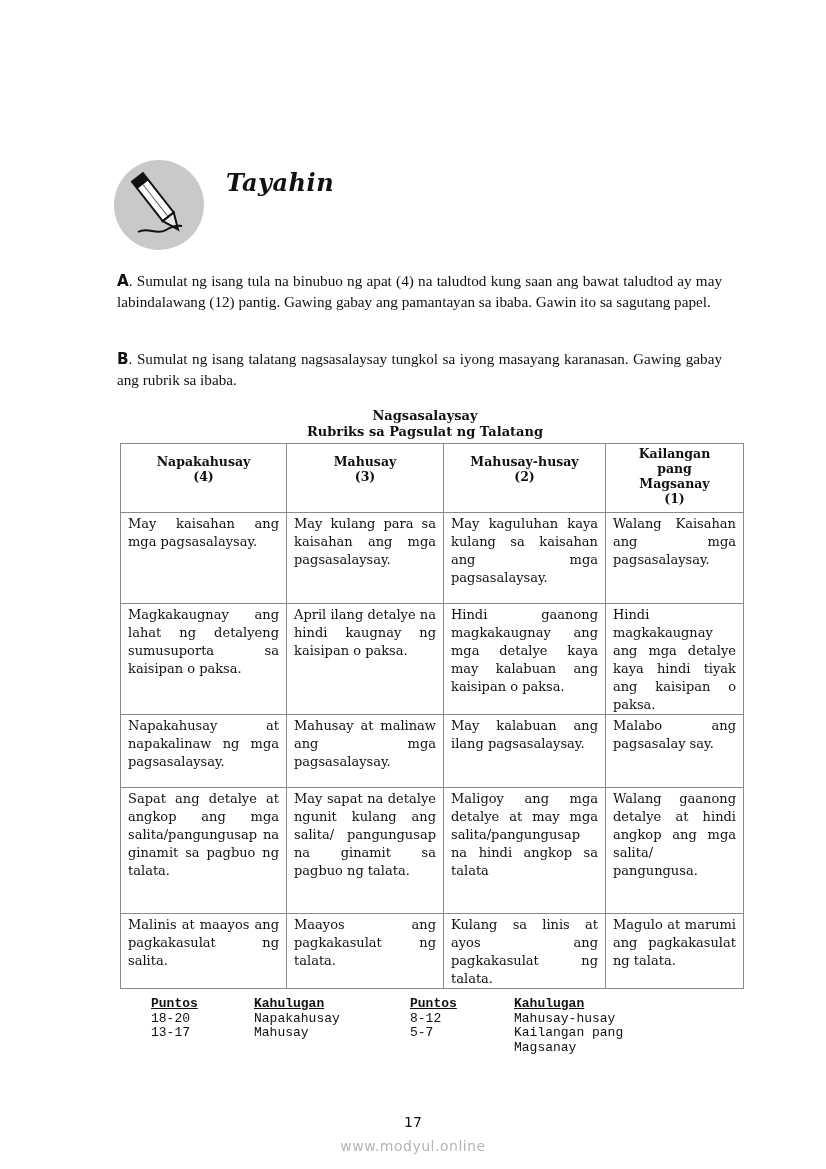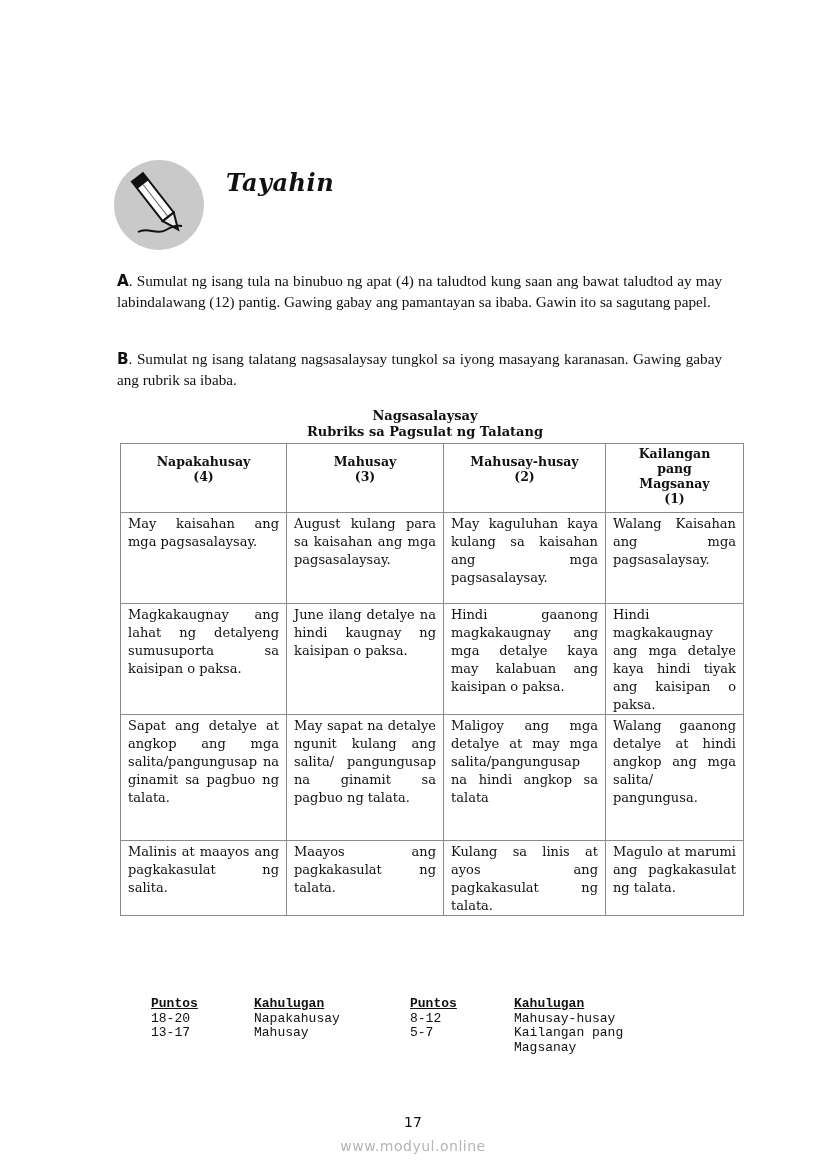--- a/index.html
+++ b/index.html
@@ -94,29 +94,35 @@
             <div>Mahusay-husay</div>
             <div>(2)</div>
           </th>
       <th class="last" style="padding-left:18px;padding-right:18px;">
             <div>Kailangan pang Magsanay</div>
             <div>(1)</div>
           </th>
     </tr>
     <tr class="r0">
       <td>May kaisahan ang mga pagsasalaysay.</td>
-      <td>August kulang para sa kaisahan ang mga pagsasalaysay.</td>
+      <td>May kulang para sa kaisahan ang mga pagsasalaysay.</td>
       <td>May kaguluhan kaya kulang sa kaisahan ang mga pagsasalaysay.</td>
       <td>Walang Kaisahan ang mga pagsasalaysay.</td>
     </tr>
     <tr class="r1">
       <td>Magkakaugnay ang lahat ng detalyeng sumusuporta sa kaisipan o paksa.</td>
-      <td>June ilang detalye na hindi kaugnay ng kaisipan o paksa.</td>
+      <td>April ilang detalye na hindi kaugnay ng kaisipan o paksa.</td>
       <td>Hindi gaanong magkakaugnay ang mga detalye kaya may kalabuan ang kaisipan o paksa.</td>
       <td>Hindi magkakaugnay ang mga detalye kaya hindi tiyak ang kaisipan o paksa.</td>
+    </tr>
+    <tr class="r2">
+      <td>Napakahusay at napakalinaw ng mga pagsasalaysay.</td>
+      <td>Mahusay at malinaw ang mga pagsasalaysay.</td>
+      <td>May kalabuan ang ilang pagsasalaysay.</td>
+      <td>Malabo ang pagsasalay say.</td>
     </tr>
     <tr class="r3">
       <td>Sapat ang detalye at angkop ang mga salita/pangungusap na ginamit sa pagbuo ng talata.</td>
       <td>May sapat na detalye ngunit kulang ang salita/ pangungusap na ginamit sa pagbuo ng talata.</td>
       <td>Maligoy ang mga detalye at may mga salita/pangungusap na hindi angkop sa talata</td>
       <td>Walang gaanong detalye at hindi angkop ang mga salita/ pangungusa.</td>
     </tr>
     <tr class="r4">
       <td>Malinis at maayos ang pagkakasulat ng salita.</td>
       <td>Maayos ang pagkakasulat ng talata.</td>

